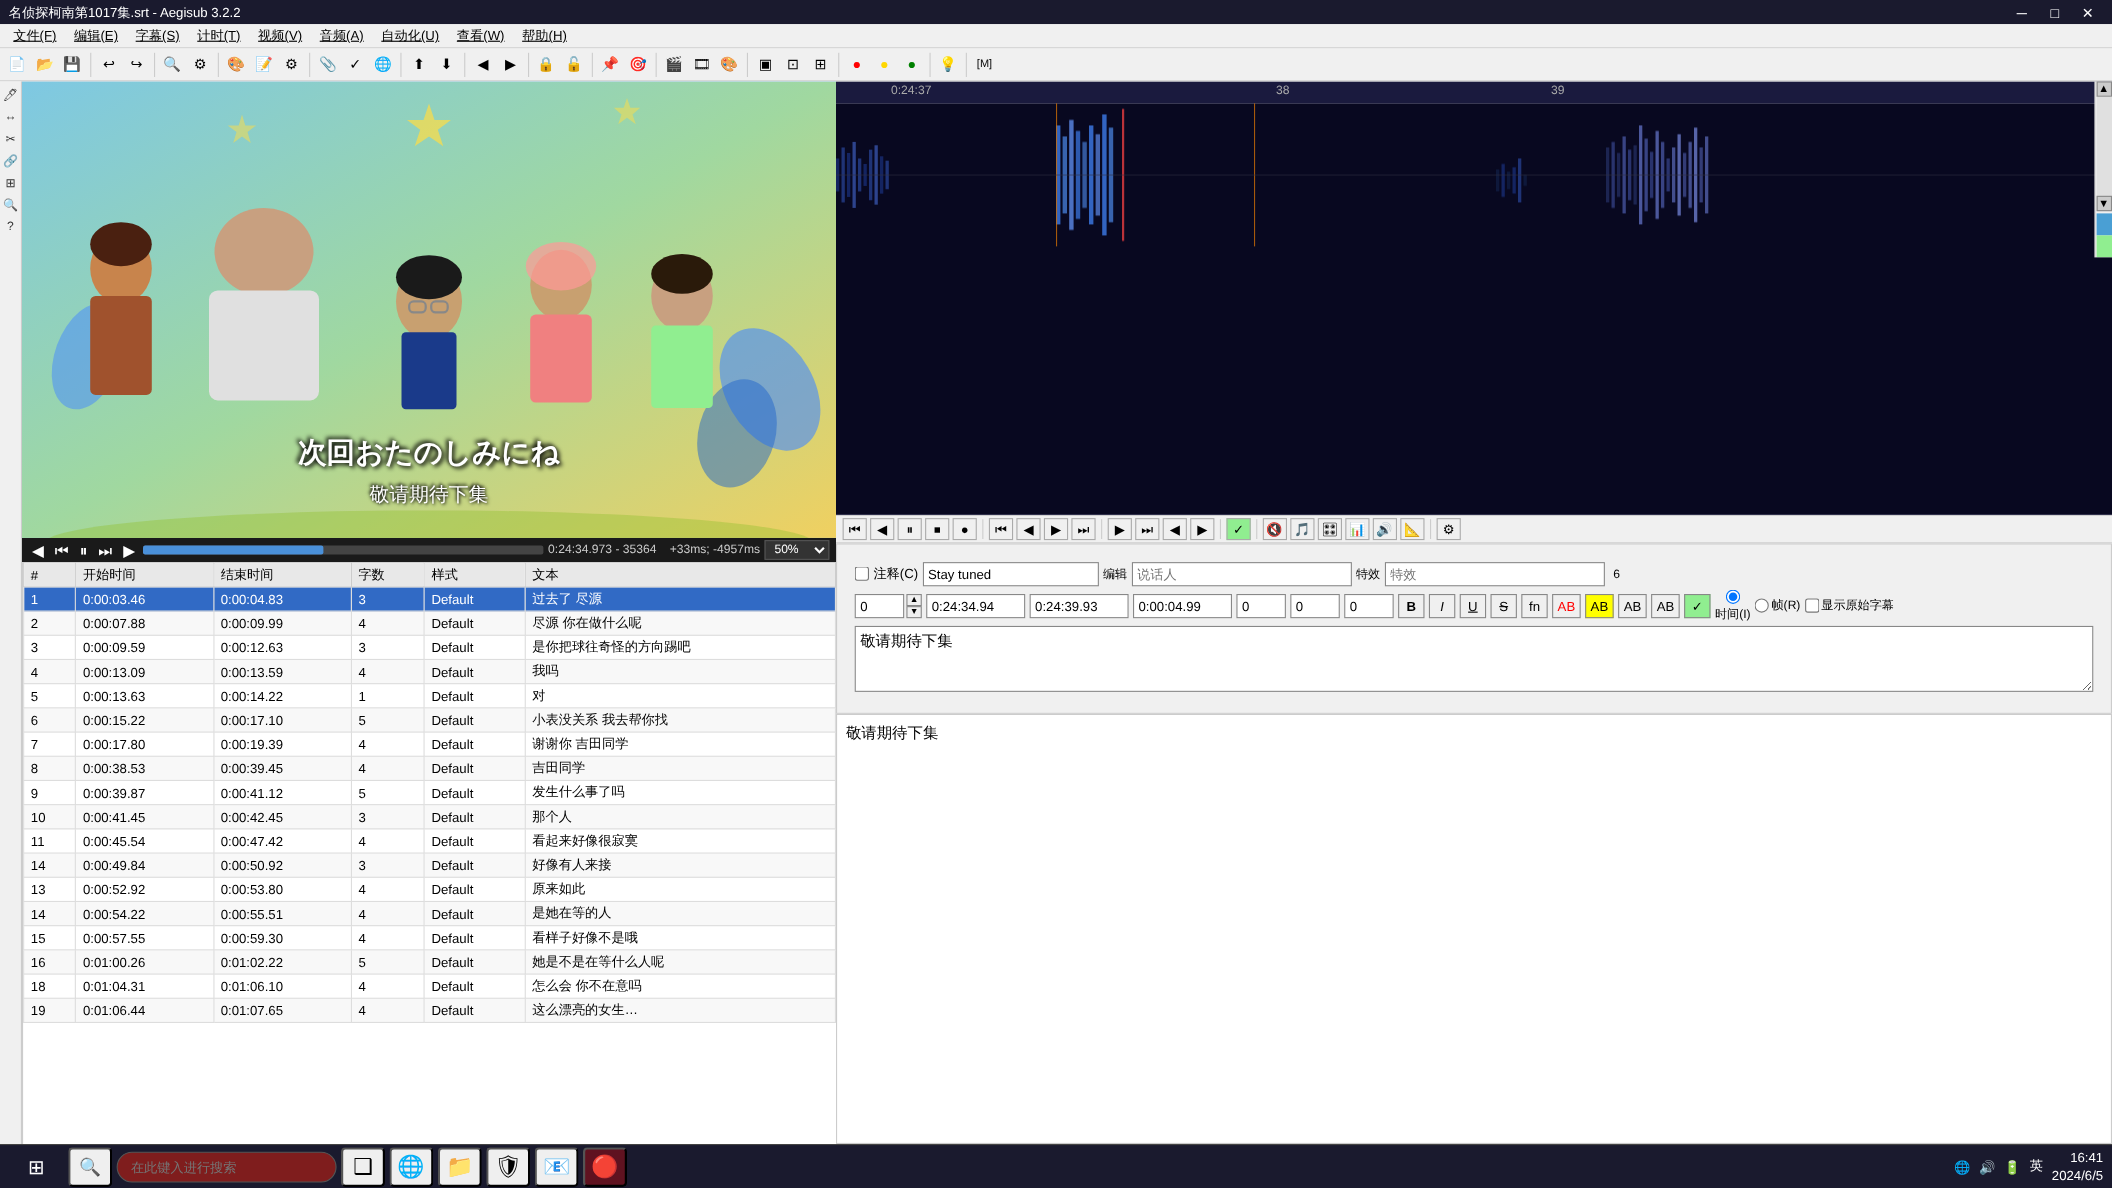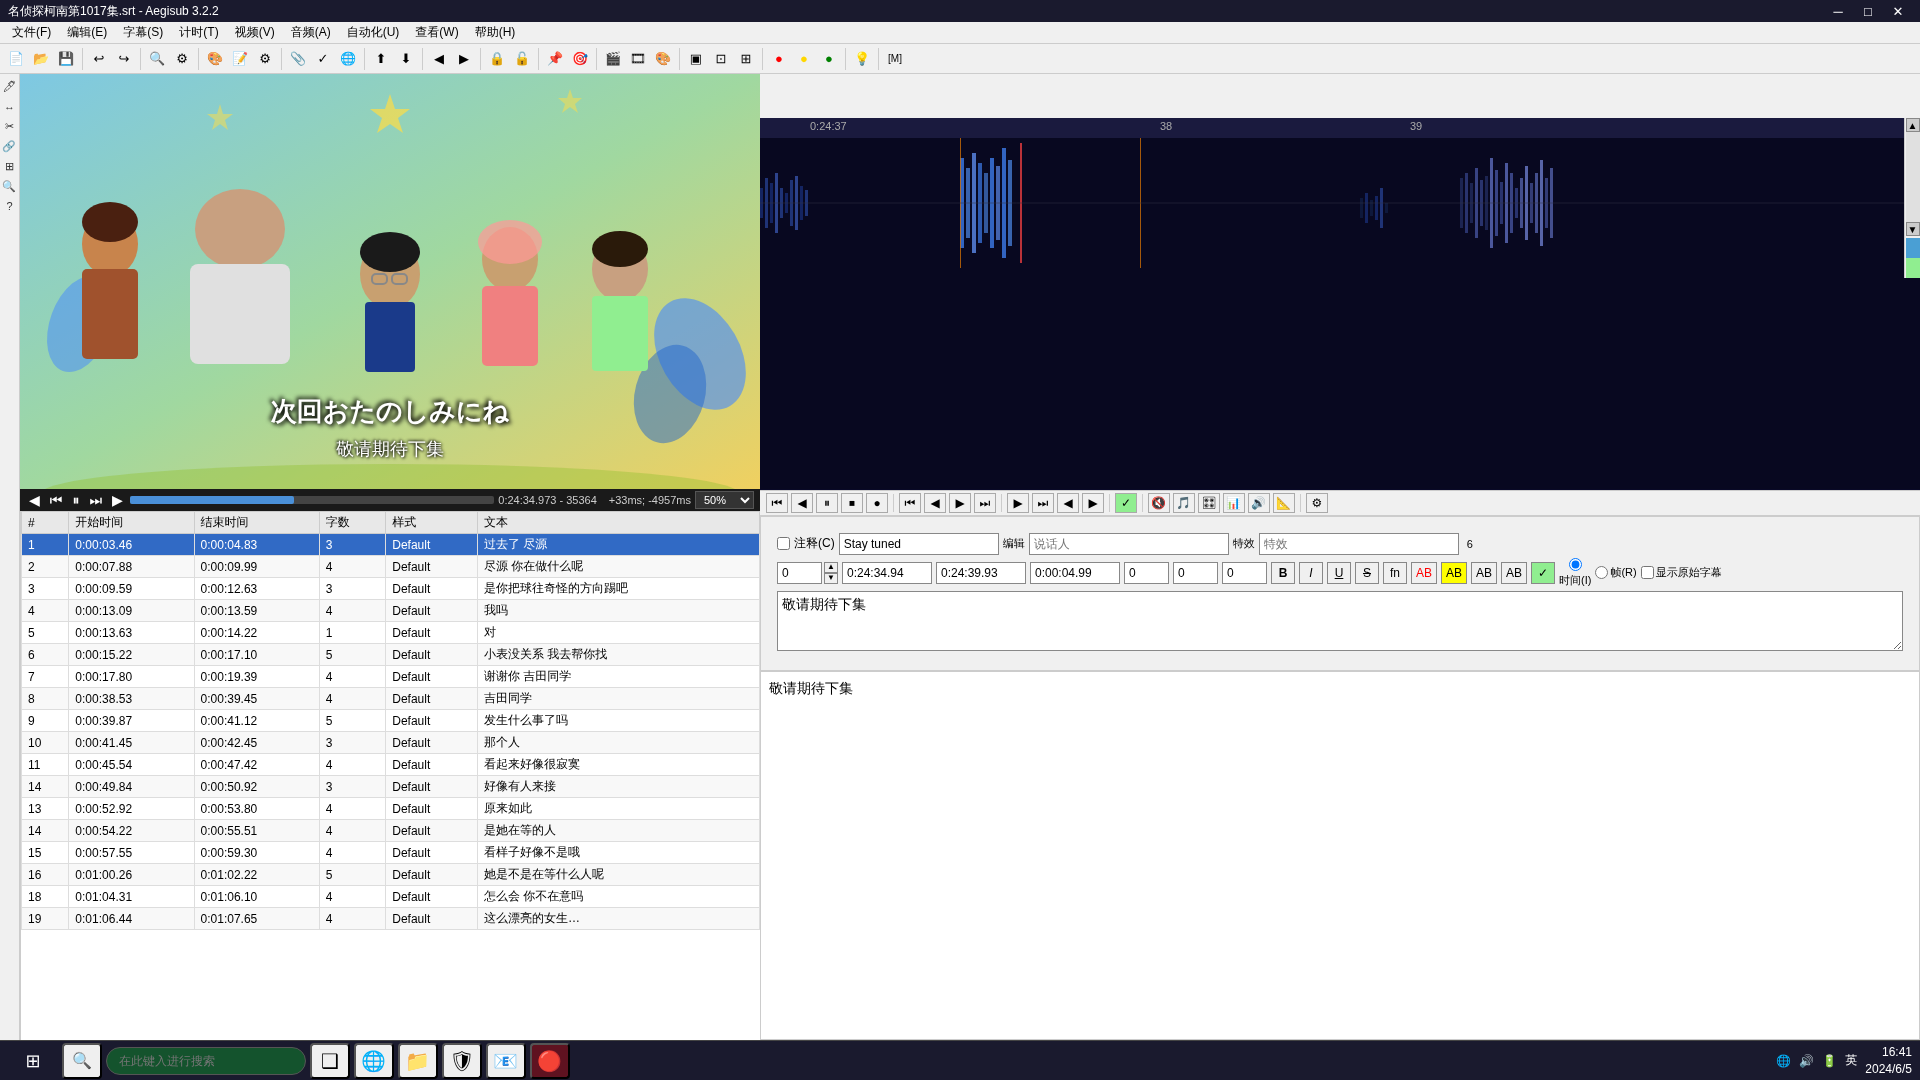--- a/index.html
+++ b/index.html
@@ -33,21 +33,21 @@
       display: flex;
       align-items: center;
       border-bottom: 1px solid #ccc;
       padding: 0 4px;
     }
     .menu-item {
       padding: 2px 8px;
       cursor: pointer;
       font-size: 12px;
       height: 20px;
-      display: flex; align-items: center;
+      display: flex; align-items: center; text-decoration: underline;
     }
 
     
     .toolbar {
       background: #f0f0f0;
       height: 30px;
       display: flex;
       align-items: center;
       padding: 2px 4px;
       border-bottom: 1px solid #ccc;
@@ -289,21 +289,21 @@
     .taskbar-start {
       width: 50px; height: 30px;
       background: transparent;
       border: none;
       color: white;
       font-size: 18px;
       cursor: pointer;
       display: flex; align-items: center; justify-content: center;
     }
     .taskbar-search {
-      background: #14532d;
+      background: #7f1d1d;
       border: 1px solid #555;
       border-radius: 15px;
       height: 28px;
       width: 200px;
       color: #aaa;
       font-size: 12px;
       padding: 0 12px;
     }
     .taskbar-item {
       width: 40px; height: 36px;
@@ -658,21 +658,21 @@
               <td>0:01:07.65</td>
               <td>4</td>
               <td>Default</td>
               <td>这么漂亮的女生…</td>
             </tr>
           </tbody>
       </table>
     </div>
   </div>
 
-  <div style="flex:1; display:flex; flex-direction:column; overflow:hidden; position:relative;margin-top:44px;">
+  <div style="flex:1; display:flex; flex-direction:column; overflow:hidden; position:relative;">
 
     <div class="waveform-ruler">
       <span class="waveform-ruler-mark" style="left:50px;">0:24:37</span>
       <span class="waveform-ruler-mark" style="left:400px;">38</span>
       <span class="waveform-ruler-mark" style="left:650px;">39</span>
     </div>
 
     <div class="waveform-display" style="height:130px;">
       <svg class="waveform-svg" xmlns="http://www.w3.org/2000/svg">
         <defs>

